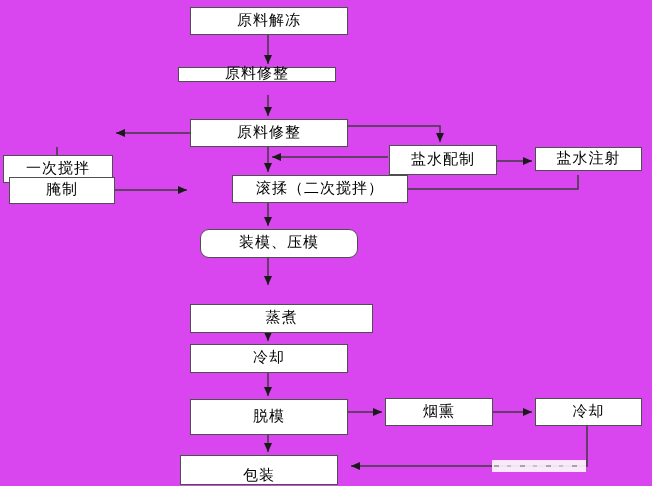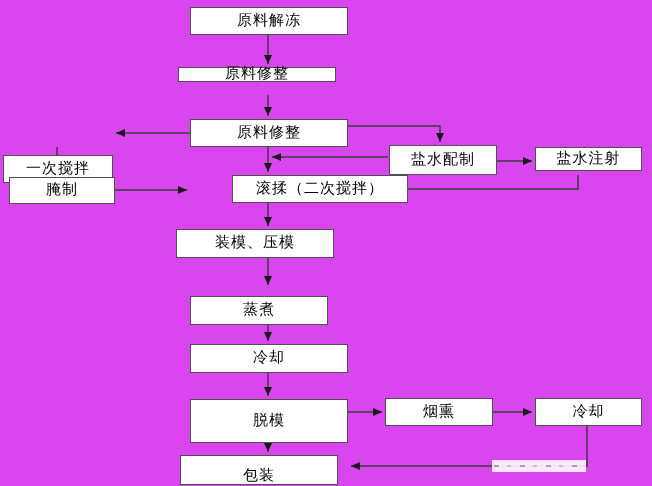--- a/index.html
+++ b/index.html
@@ -98,30 +98,30 @@
     </div>
   <div class="node" style="left:9px;   top:177px; width:106px; height:27px;">
       <span>腌制</span>
     </div>
   <div class="node" style="left:535px; top:147px; width:107px; height:24px;">
       <span>盐水注射</span>
     </div>
   <div class="node" style="left:190px; top:175px; width:176px; height:28px;margin-left:42px;">
       <span>滚揉（二次搅拌）</span>
     </div>
-  <div class="node" style="left:176px; top:229px; width:158px; height:29px;">
+  <div class="node" style="left:200px; top:229px; width:158px; height:29px;border-radius:9px;">
       <span>装模、压模</span>
     </div>
-  <div class="node" style="left:190px; top:296px; width:138px; height:29px;text-align:center;">
+  <div class="node" style="left:190px; top:304px; width:183px; height:29px;text-align:center;">
       <span>蒸煮</span>
     </div>
   <div class="node" style="left:190px; top:344px; width:158px; height:29px;">
       <span>冷却</span>
     </div>
-  <div class="node" style="left:190px; top:399px; width:158px; height:44px;">
+  <div class="node" style="left:190px; top:399px; width:158px; height:36px;">
       <span>脱模</span>
     </div>
   <div class="node" style="left:385px; top:398px; width:108px; height:28px;">
       <span>烟熏</span>
     </div>
   <div class="node" style="left:535px; top:398px; width:107px; height:28px;">
       <span>冷却</span>
     </div>
   <div class="node" style="left:180px; top:455px; width:158px; height:30px;align-items:flex-end;">
       <span>包装</span>

